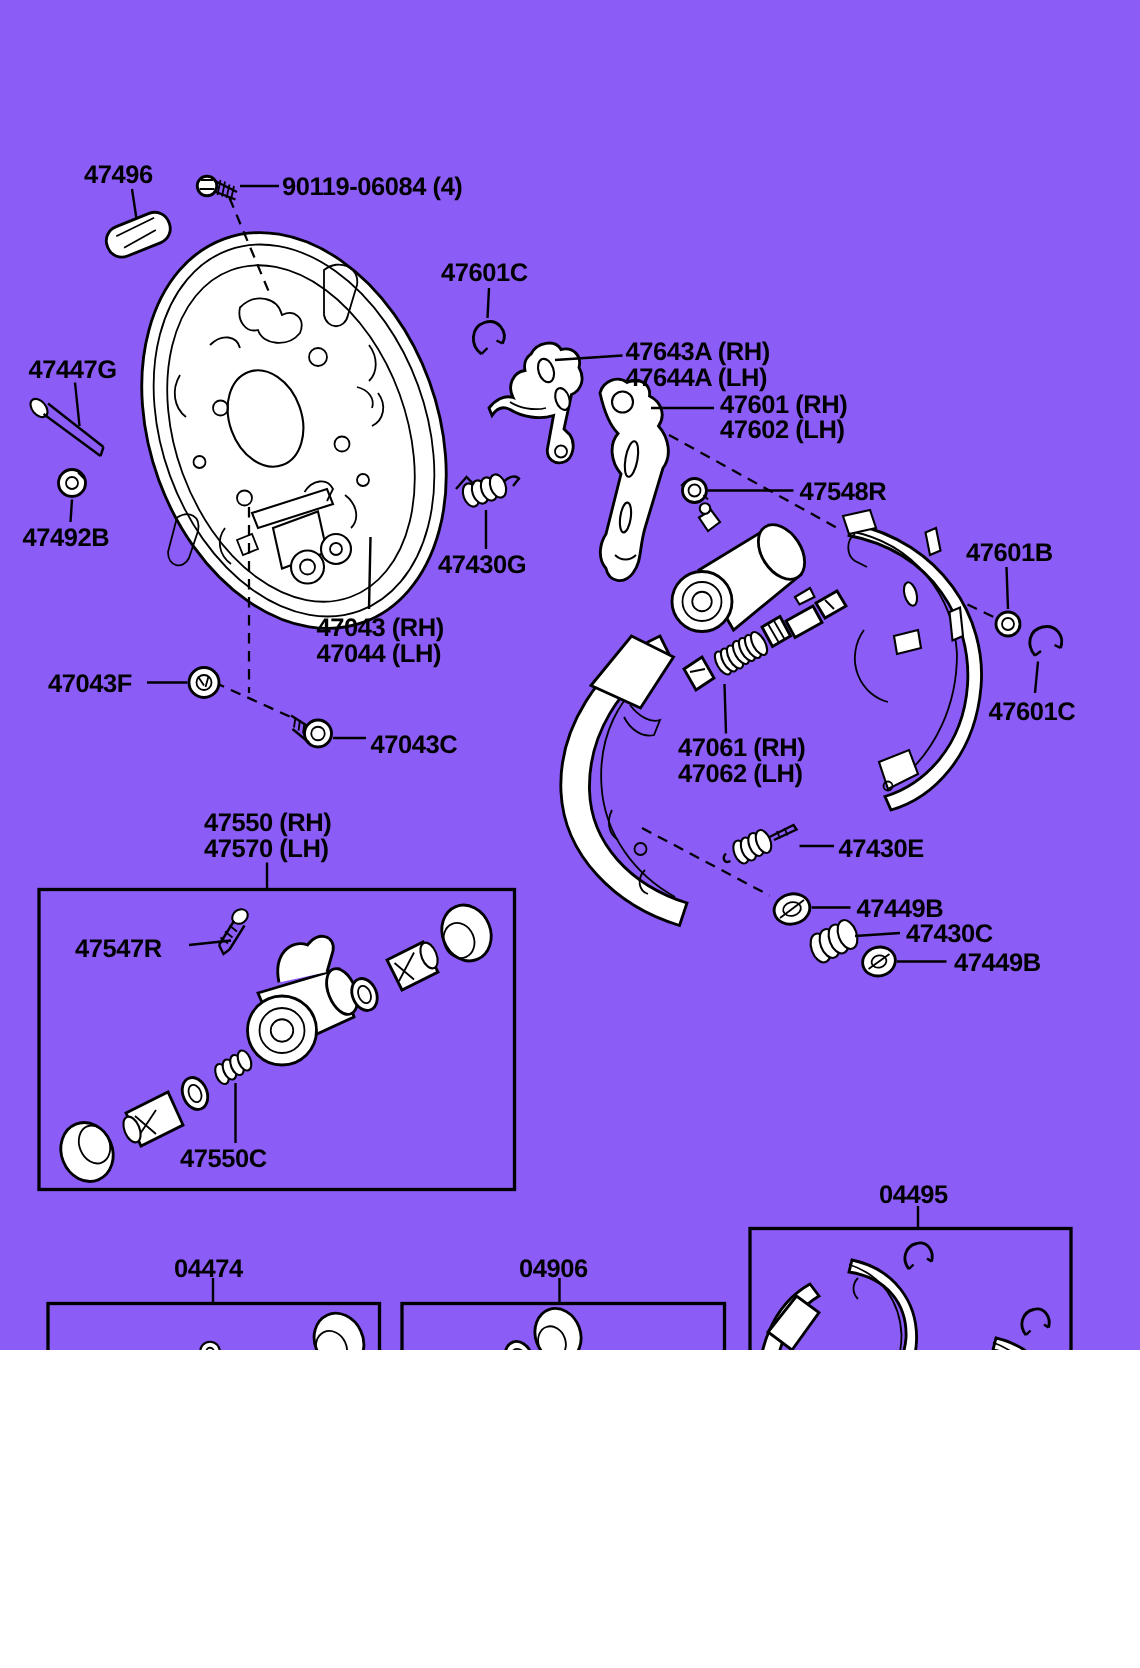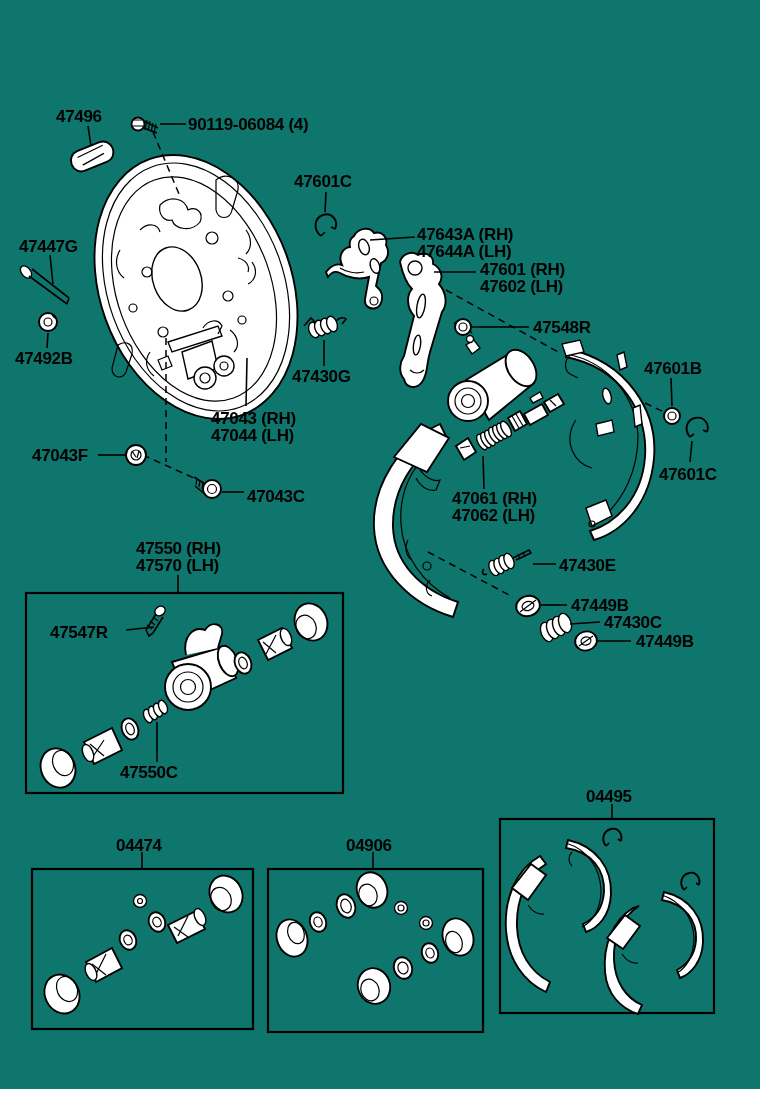--- a/index.html
+++ b/index.html
@@ -1,16 +1,16 @@
 <!DOCTYPE html>
 <html><head>
 <meta charset="utf-8">
 <style>
   html,body{margin:0;padding:0;background:#fff;}
-  .canvas{width:760px;height:1089px;background:#0f766e;position:relative;overflow:hidden;}
+  .canvas{width:760px;height:900px;background:#8b5cf6;position:relative;overflow:hidden;}
   svg{display:block;}
   text{font-family:"Liberation Sans","DejaVu Sans",sans-serif;font-weight:700;font-size:17px;fill:#000;letter-spacing:-0.3px;}
   text.fig{font-size:17px;}
   .ln{stroke:#000;stroke-width:1.6;fill:none;}
   .ln2{stroke:#000;stroke-width:1.9;fill:none;}
   .wh{stroke:#000;stroke-width:1.9;fill:#ffffff;}
   .wh2{stroke:#000;stroke-width:1.4;fill:#ffffff;}
   .dash{stroke:#000;stroke-width:1.5;fill:none;stroke-dasharray:7 5;}
   .thin{stroke:#000;stroke-width:1.2;fill:none;}
   .box{stroke:#000;stroke-width:2.2;fill:none;}

